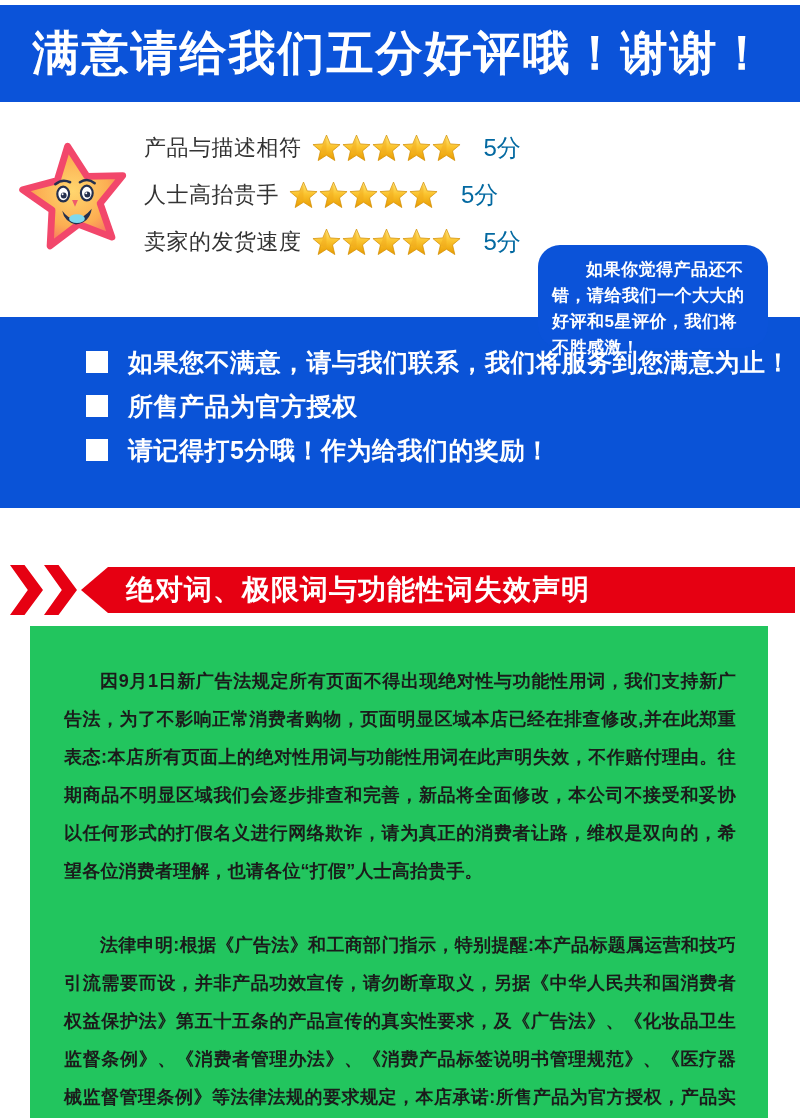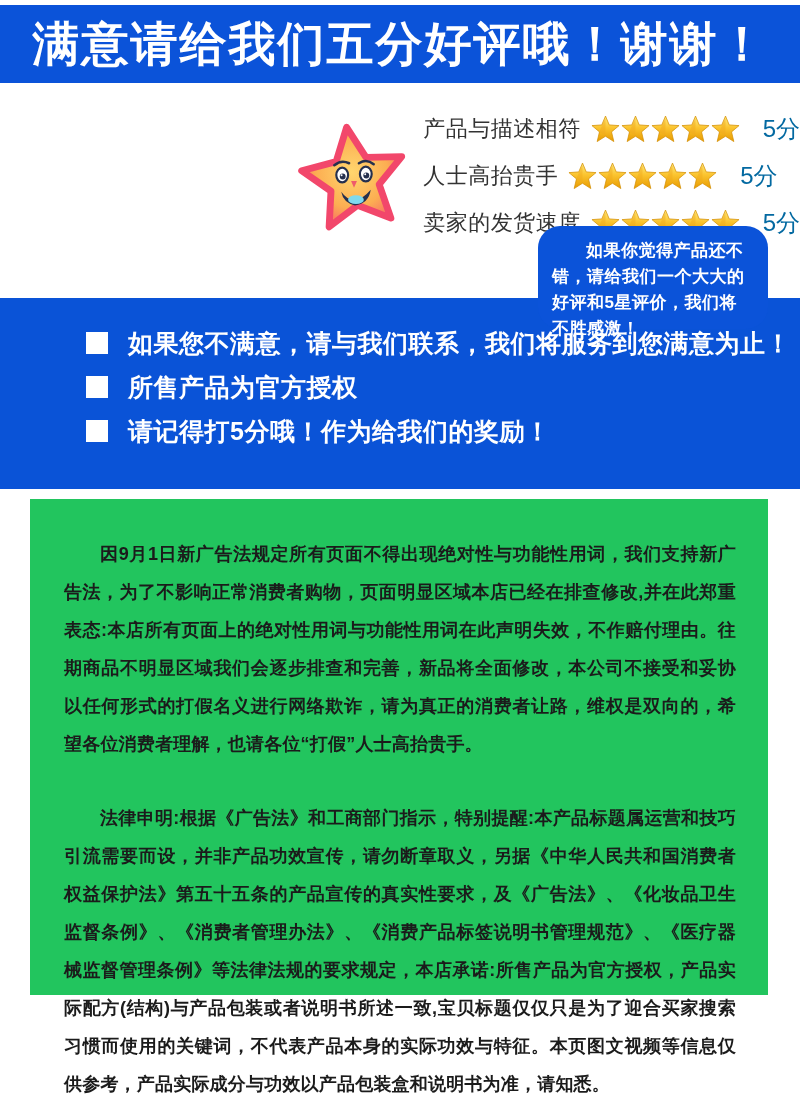--- a/index.html
+++ b/index.html
@@ -4,30 +4,30 @@
 <style>
   html,body { margin:0; padding:0; background:#fff; }
   .page {
     position:relative; width:800px; height:1118px; margin:0 auto;
     background:#fff; overflow:hidden;
     font-family:"Liberation Sans", sans-serif;
   }
 
   
   .top-banner {
-    margin-top:5px; height:78px; background:#0B53D9;
+    margin-top:5px; height:97px; background:#0B53D9;
     display:flex; align-items:center; justify-content:center;
   }
   .top-banner .banner-title {
     color:#fff; font-size:47px; font-weight:900; letter-spacing:2px;
     white-space:nowrap;
   }
 
   
-  .rating-section { position:relative; height:215px; display:flex; padding-left:16px; box-sizing:border-box;justify-content:flex-end; }
+  .rating-section { position:relative; height:215px; display:flex; padding-left:16px; box-sizing:border-box; }
   .mascot-wrap { width:118px; margin-top:22px; }
   .rating-rows { margin-left:10px; margin-top:22px; }
   .rating-row { display:flex; align-items:center; height:47px; }
   .rating-label { font-size:22px; color:#333; letter-spacing:0.5px; margin-right:10px; white-space:nowrap; }
   .stars { display:flex; align-items:center; }
   .star { width:29px; height:28px; margin-right:1px; }
   .rating-score { font-size:24px; color:#0369a1; margin-left:22px; white-space:nowrap; }
 
   .tip-box {
     position:absolute; left:538px; top:143px; width:230px; height:103px;
@@ -192,20 +192,27 @@
     <div class="notice-item">
       <span class="bullet-square"></span>
       <span class="notice-text">所售产品为官方授权</span>
     </div>
     <div class="notice-item">
       <span class="bullet-square"></span>
       <span class="notice-text">请记得打5分哦！作为给我们的奖励！</span>
     </div>
   </div>
 
+  <div class="disc-header">
+    <span class="chevron"></span>
+    <span class="chevron"></span>
+    <div class="disc-bar">
+      <span class="disc-title">绝对词、极限词与功能性词失效声明</span>
+    </div>
+  </div>
 
   <div class="gray-panel">
     <p class="indent">因9月1日新广告法规定所有页面不得出现绝对性与功能性用词，我们支持新广告法，为了不影响正常消费者购物，页面明显区域本店已经在排查修改,并在此郑重表态:本店所有页面上的绝对性用词与功能性用词在此声明失效，不作赔付理由。往期商品不明显区域我们会逐步排查和完善，新品将全面修改，本公司不接受和妥协以任何形式的打假名义进行网络欺诈，请为真正的消费者让路，维权是双向的，希望各位消费者理解，也请各位“打假”人士高抬贵手。</p>
     <p class="indent">法律申明:根据《广告法》和工商部门指示，特别提醒:本产品标题属运营和技巧引流需要而设，并非产品功效宣传，请勿断章取义，另据《中华人民共和国消费者权益保护法》第五十五条的产品宣传的真实性要求，及《广告法》、《化妆品卫生监督条例》、《消费者管理办法》、《消费产品标签说明书管理规范》、《医疗器械监督管理条例》等法律法规的要求规定，本店承诺:所售产品为官方授权，产品实际配方(结构)与产品包装或者说明书所述一致,宝贝标题仅仅只是为了迎合买家搜索习惯而使用的关键词，不代表产品本身的实际功效与特征。本页图文视频等信息仅供参考，产品实际成分与功效以产品包装盒和说明书为准，请知悉。</p>
 
   </div>
 
 </div>
 
 </body></html>

